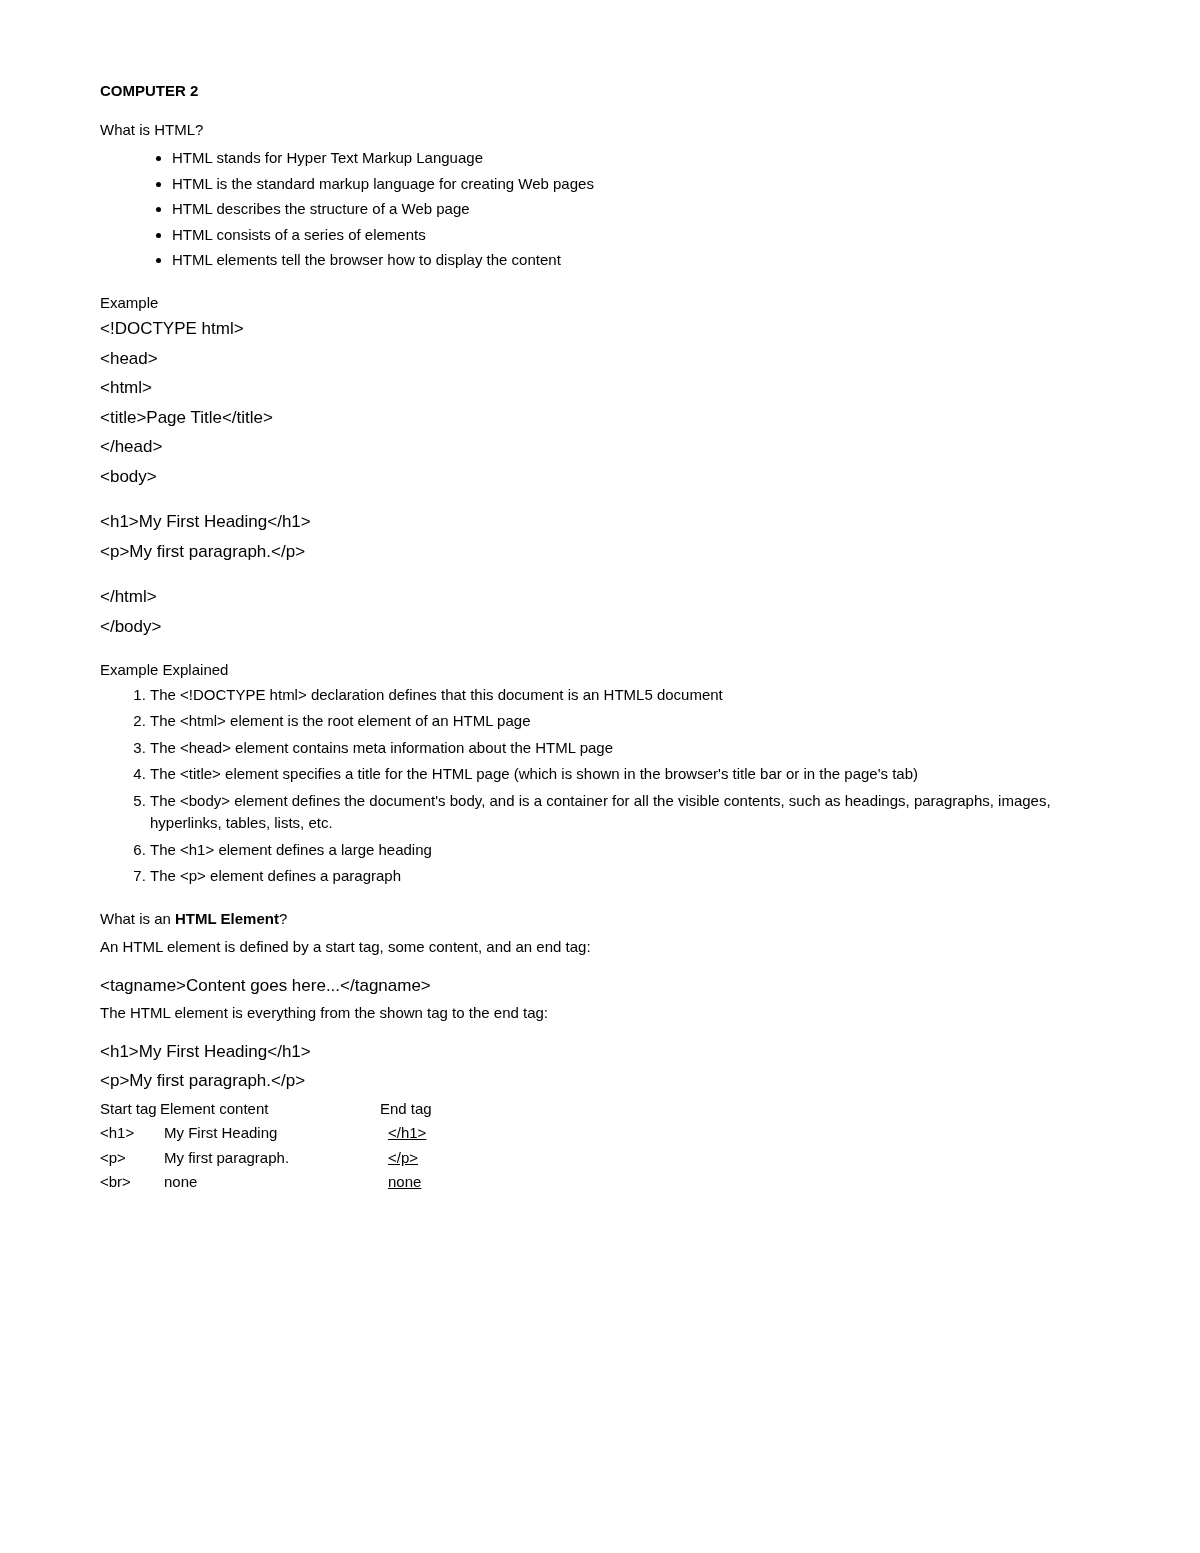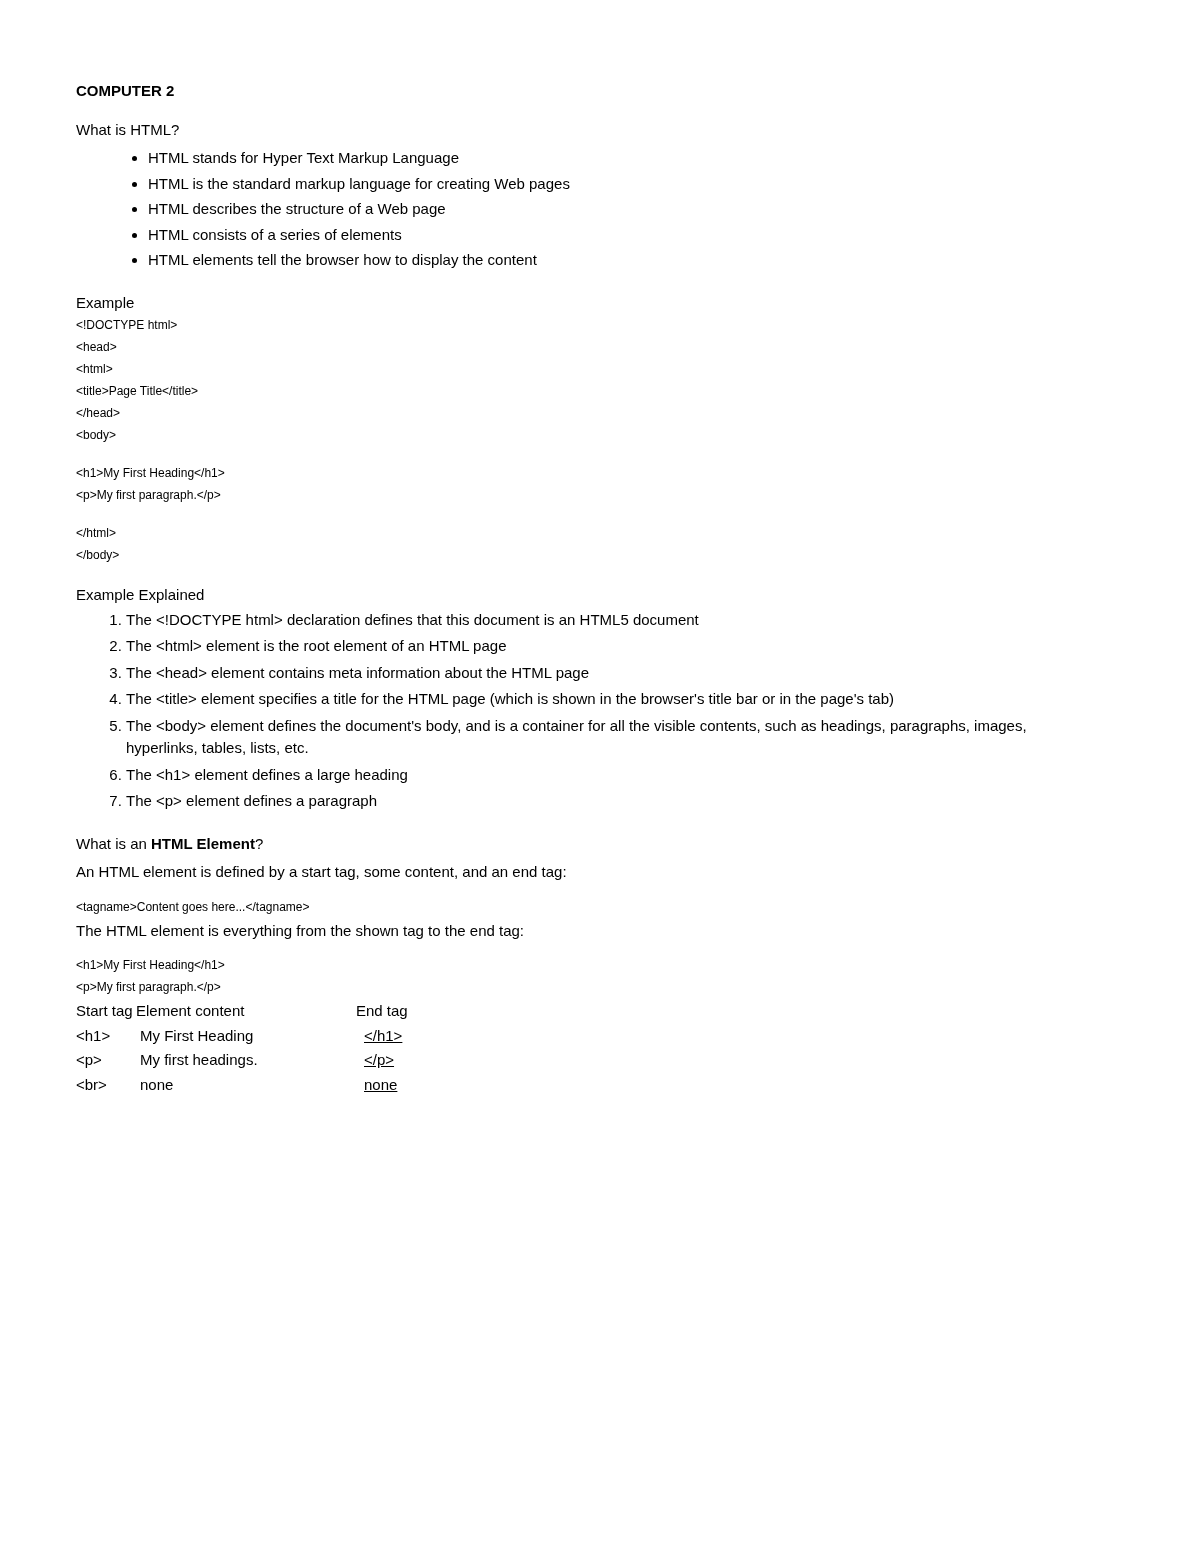--- a/index.html
+++ b/index.html
@@ -12,21 +12,21 @@
       background: #ffffff;
       font-family: Arial, sans-serif;
       font-size: 15px;
       color: #000000;
       line-height: 1.5;
     }
 
     .page {
       width: 1200px;
       min-height: 1553px;
-      padding: 80px 100px 80px 76px;
+      padding: 80px 100px 80px 100px;
     }
 
     .section-title {
       font-weight: bold;
       margin-bottom: 16px;
     }
 
     .intro-text {
       margin-bottom: 6px;
     }
@@ -55,21 +55,21 @@
       margin-bottom: 2px;
     }
 
     .section-block {
       margin-bottom: 20px;
     }
 
     .code-block {
       margin-bottom: 4px;
       font-family: Arial, sans-serif;
-      font-size: 12px;
+      font-size: 17px;
     }
 
     .spacer {
       height: 16px;
     }
 
     .html-element-question {
       margin-bottom: 6px;
     }
 
@@ -183,21 +183,21 @@
         <div class="hcol-content">Element content</div>
         <div class="hcol-end">End tag</div>
       </div>
       <div class="table-row">
         <div class="col-tag">&lt;h1&gt;</div>
         <div class="col-content">My First Heading</div>
         <div class="col-end">&lt;/h1&gt;</div>
       </div>
       <div class="table-row">
         <div class="col-tag">&lt;p&gt;</div>
-        <div class="col-content">My first headings.</div>
+        <div class="col-content">My first paragraph.</div>
         <div class="col-end">&lt;/p&gt;</div>
       </div>
       <div class="table-row">
         <div class="col-tag">&lt;br&gt;</div>
         <div class="col-content">none</div>
         <div class="col-end">none</div>
       </div>
     </div>
   </div>
 

